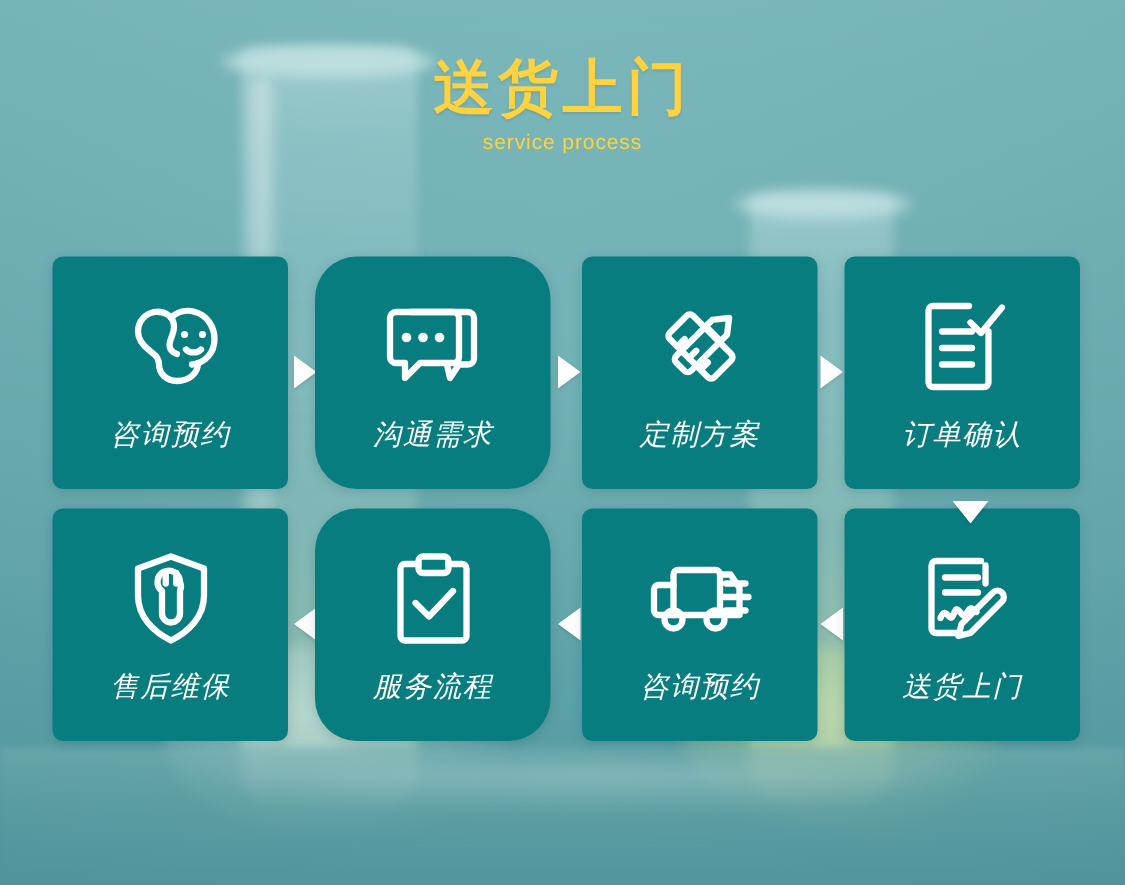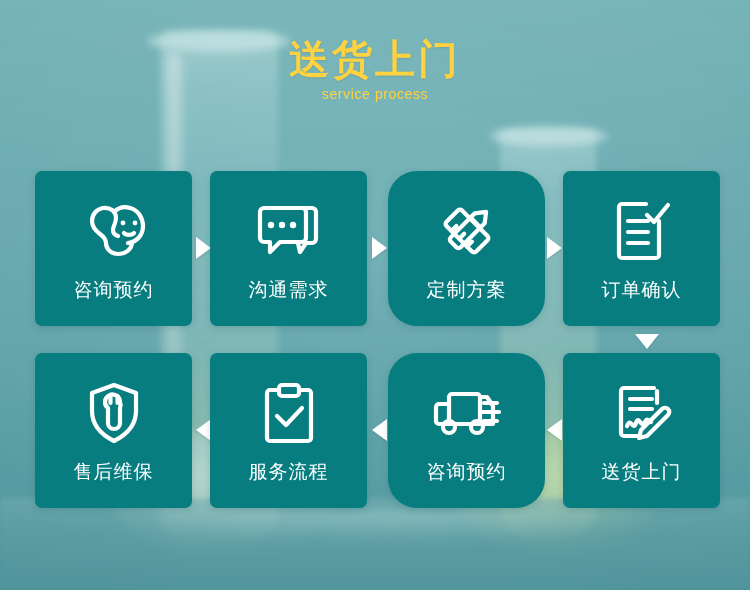--- a/index.html
+++ b/index.html
@@ -90,37 +90,37 @@
     font-size:40px;font-weight:bold;color:#ffd23f;letter-spacing:3px;
     line-height:1.05;text-shadow:0 1px 2px rgba(0,0,0,.10);
   }
   .subtitle{
     margin-top:6px;font-size:14px;color:#ffd23f;letter-spacing:.6px;
     font-weight:400;
   }
 
   
   .grid{position:absolute;left:35px;top:171px;width:680px;z-index:6;}
-  .row{position:relative;height:152px;}
-  .row.row2{margin-top:30px;}
+  .row{position:relative;height:152px;font-style:italic;}
+  .row.row2{margin-top:16px;}
   .card{
     position:absolute;top:0;width:157px;height:155px;
     background:#077d80;border-radius:7px;
     display:flex;flex-direction:column;align-items:center;justify-content:flex-start;
     box-shadow:0 2px 7px rgba(18,70,76,.18);
   }
   .card .icon{
     margin-top:24px;height:72px;display:flex;align-items:center;justify-content:center;
   }
   .card .label{
     margin-top:10px;color:#ffffff;font-size:19px;letter-spacing:1px;
   }
   .c0{left:0;}
-  .c1{left:175px;}
-  .c2{left:353px;border-radius:29px;}
+  .c1{left:175px;border-radius:28px;}
+  .c2{left:353px;}
   .c3{left:528px;}
 
   
   .arrow{position:absolute;width:0;height:0;}
   .arrow-right{
     top:66px;
     border-top:11px solid transparent;border-bottom:11px solid transparent;
     border-left:15px solid #ffffff;
     filter:drop-shadow(0 1px 1px rgba(0,0,0,.12));
   }

